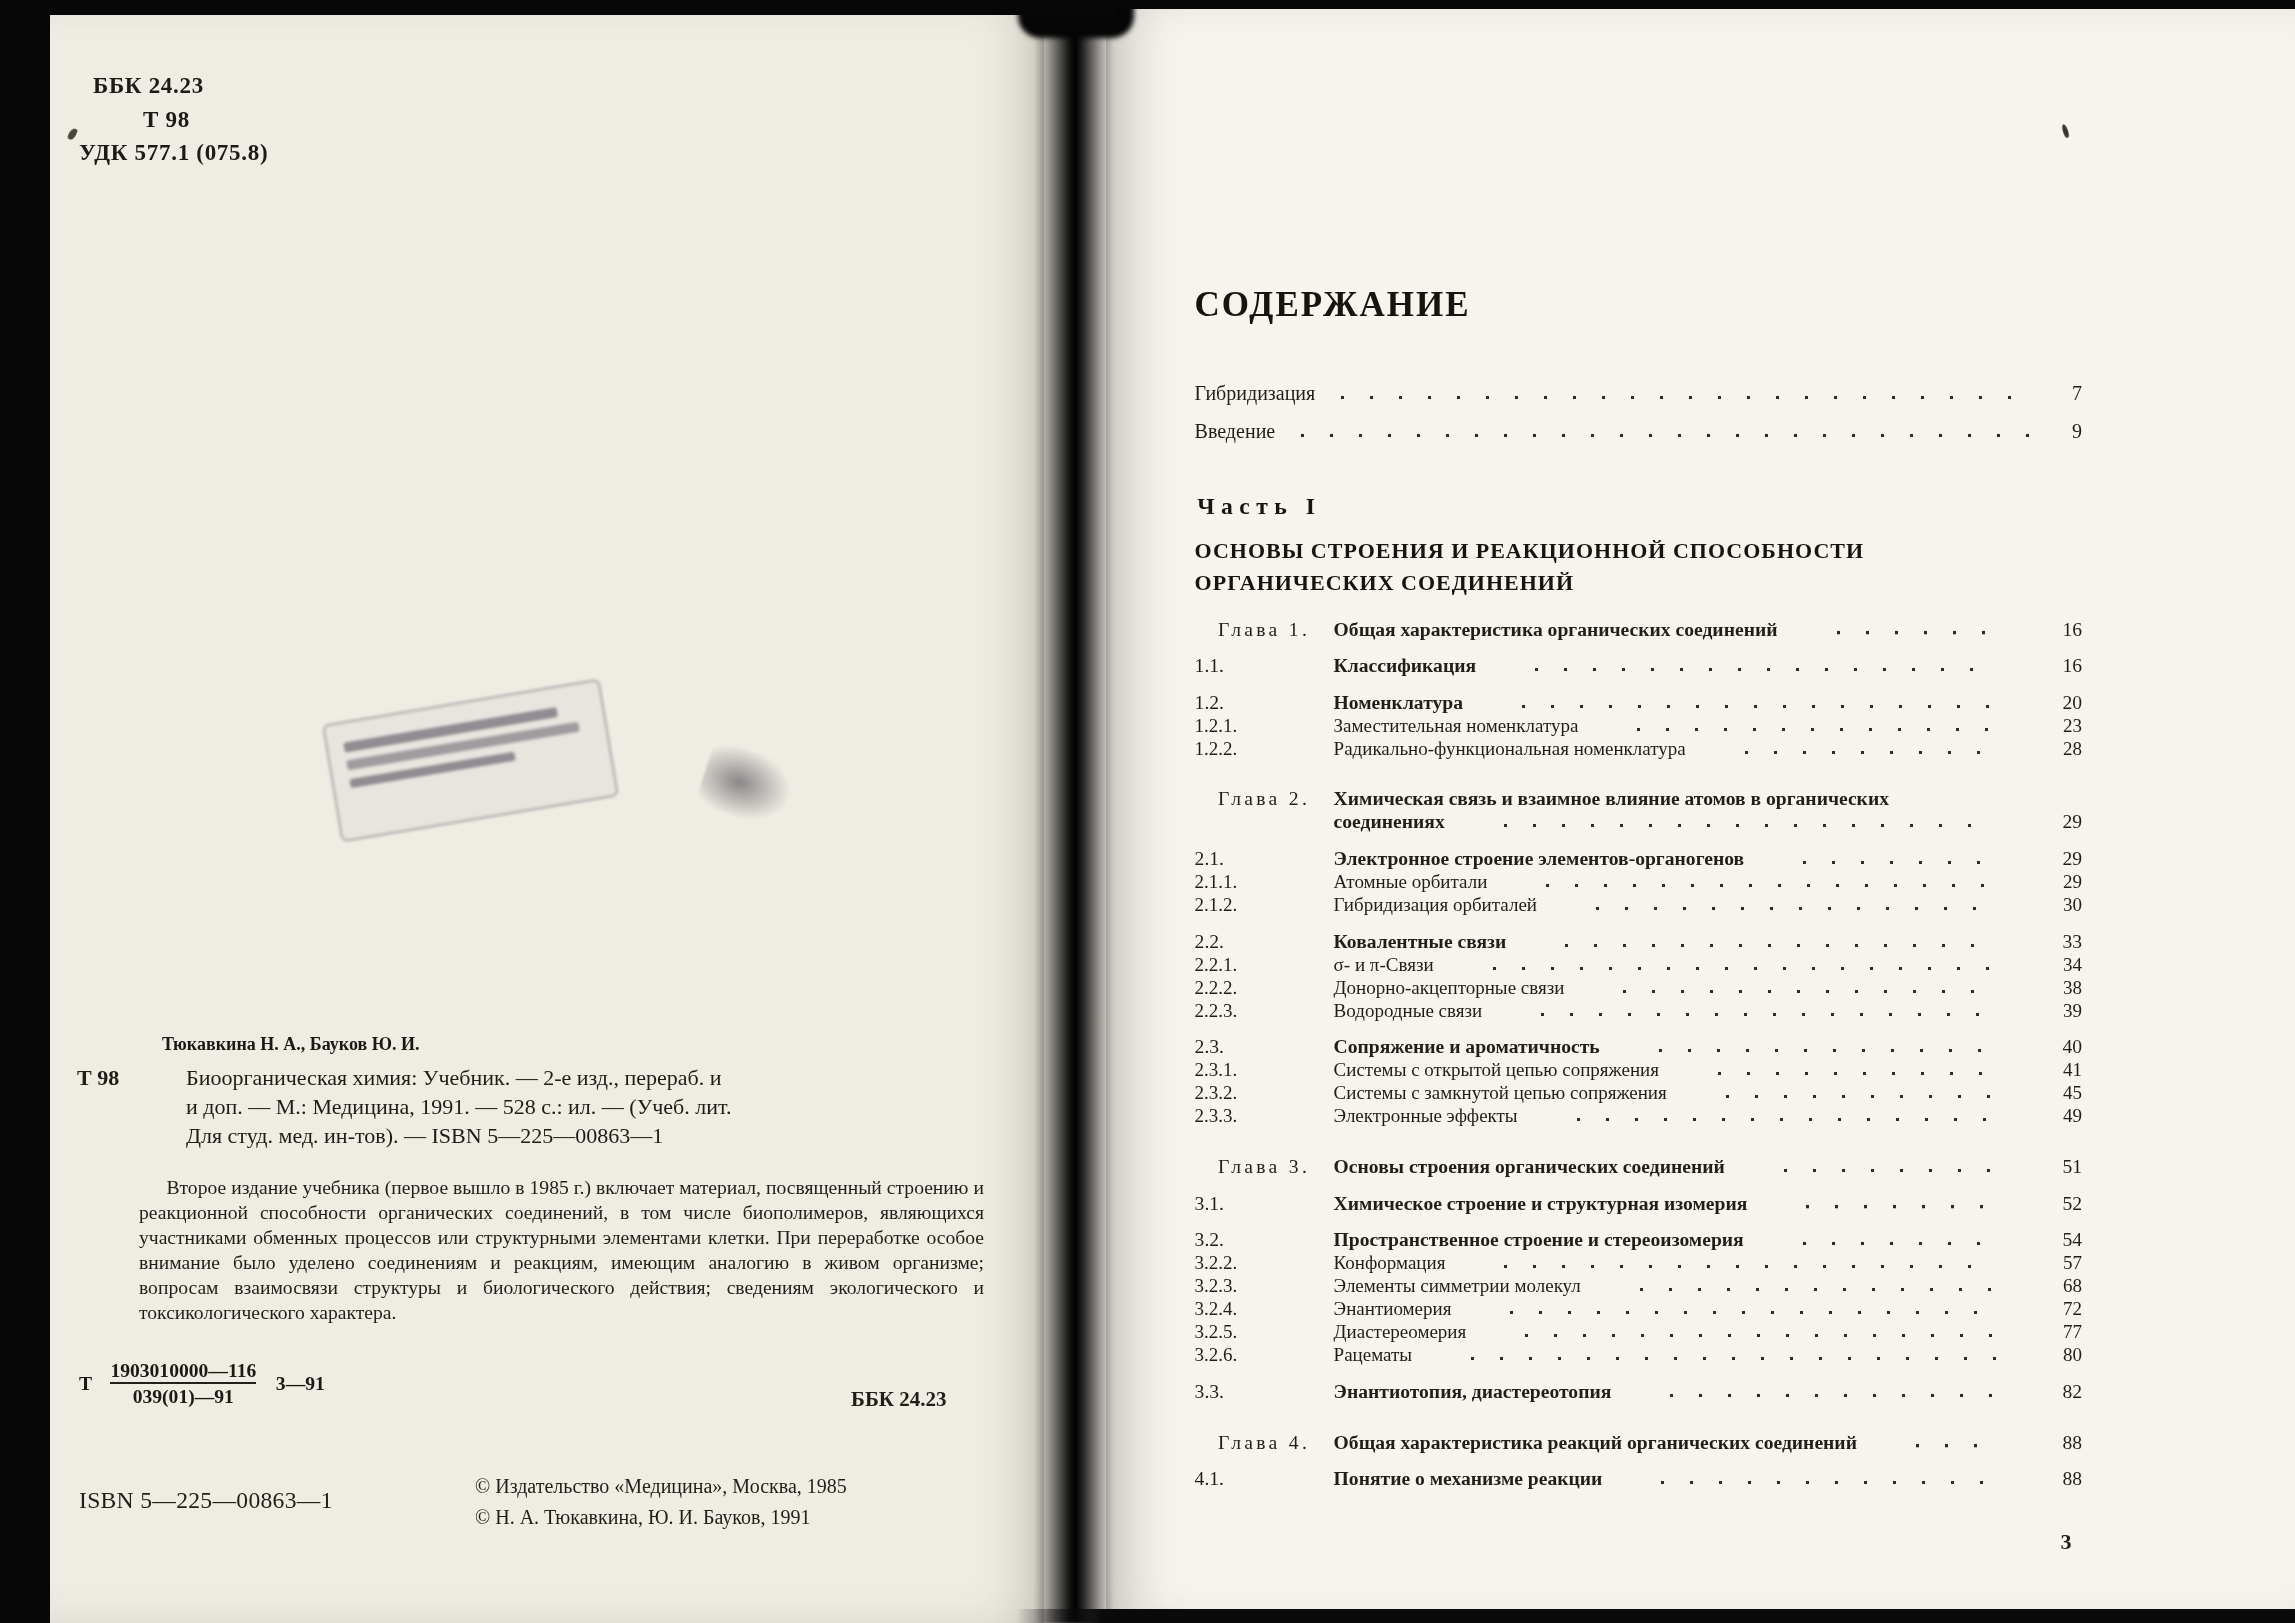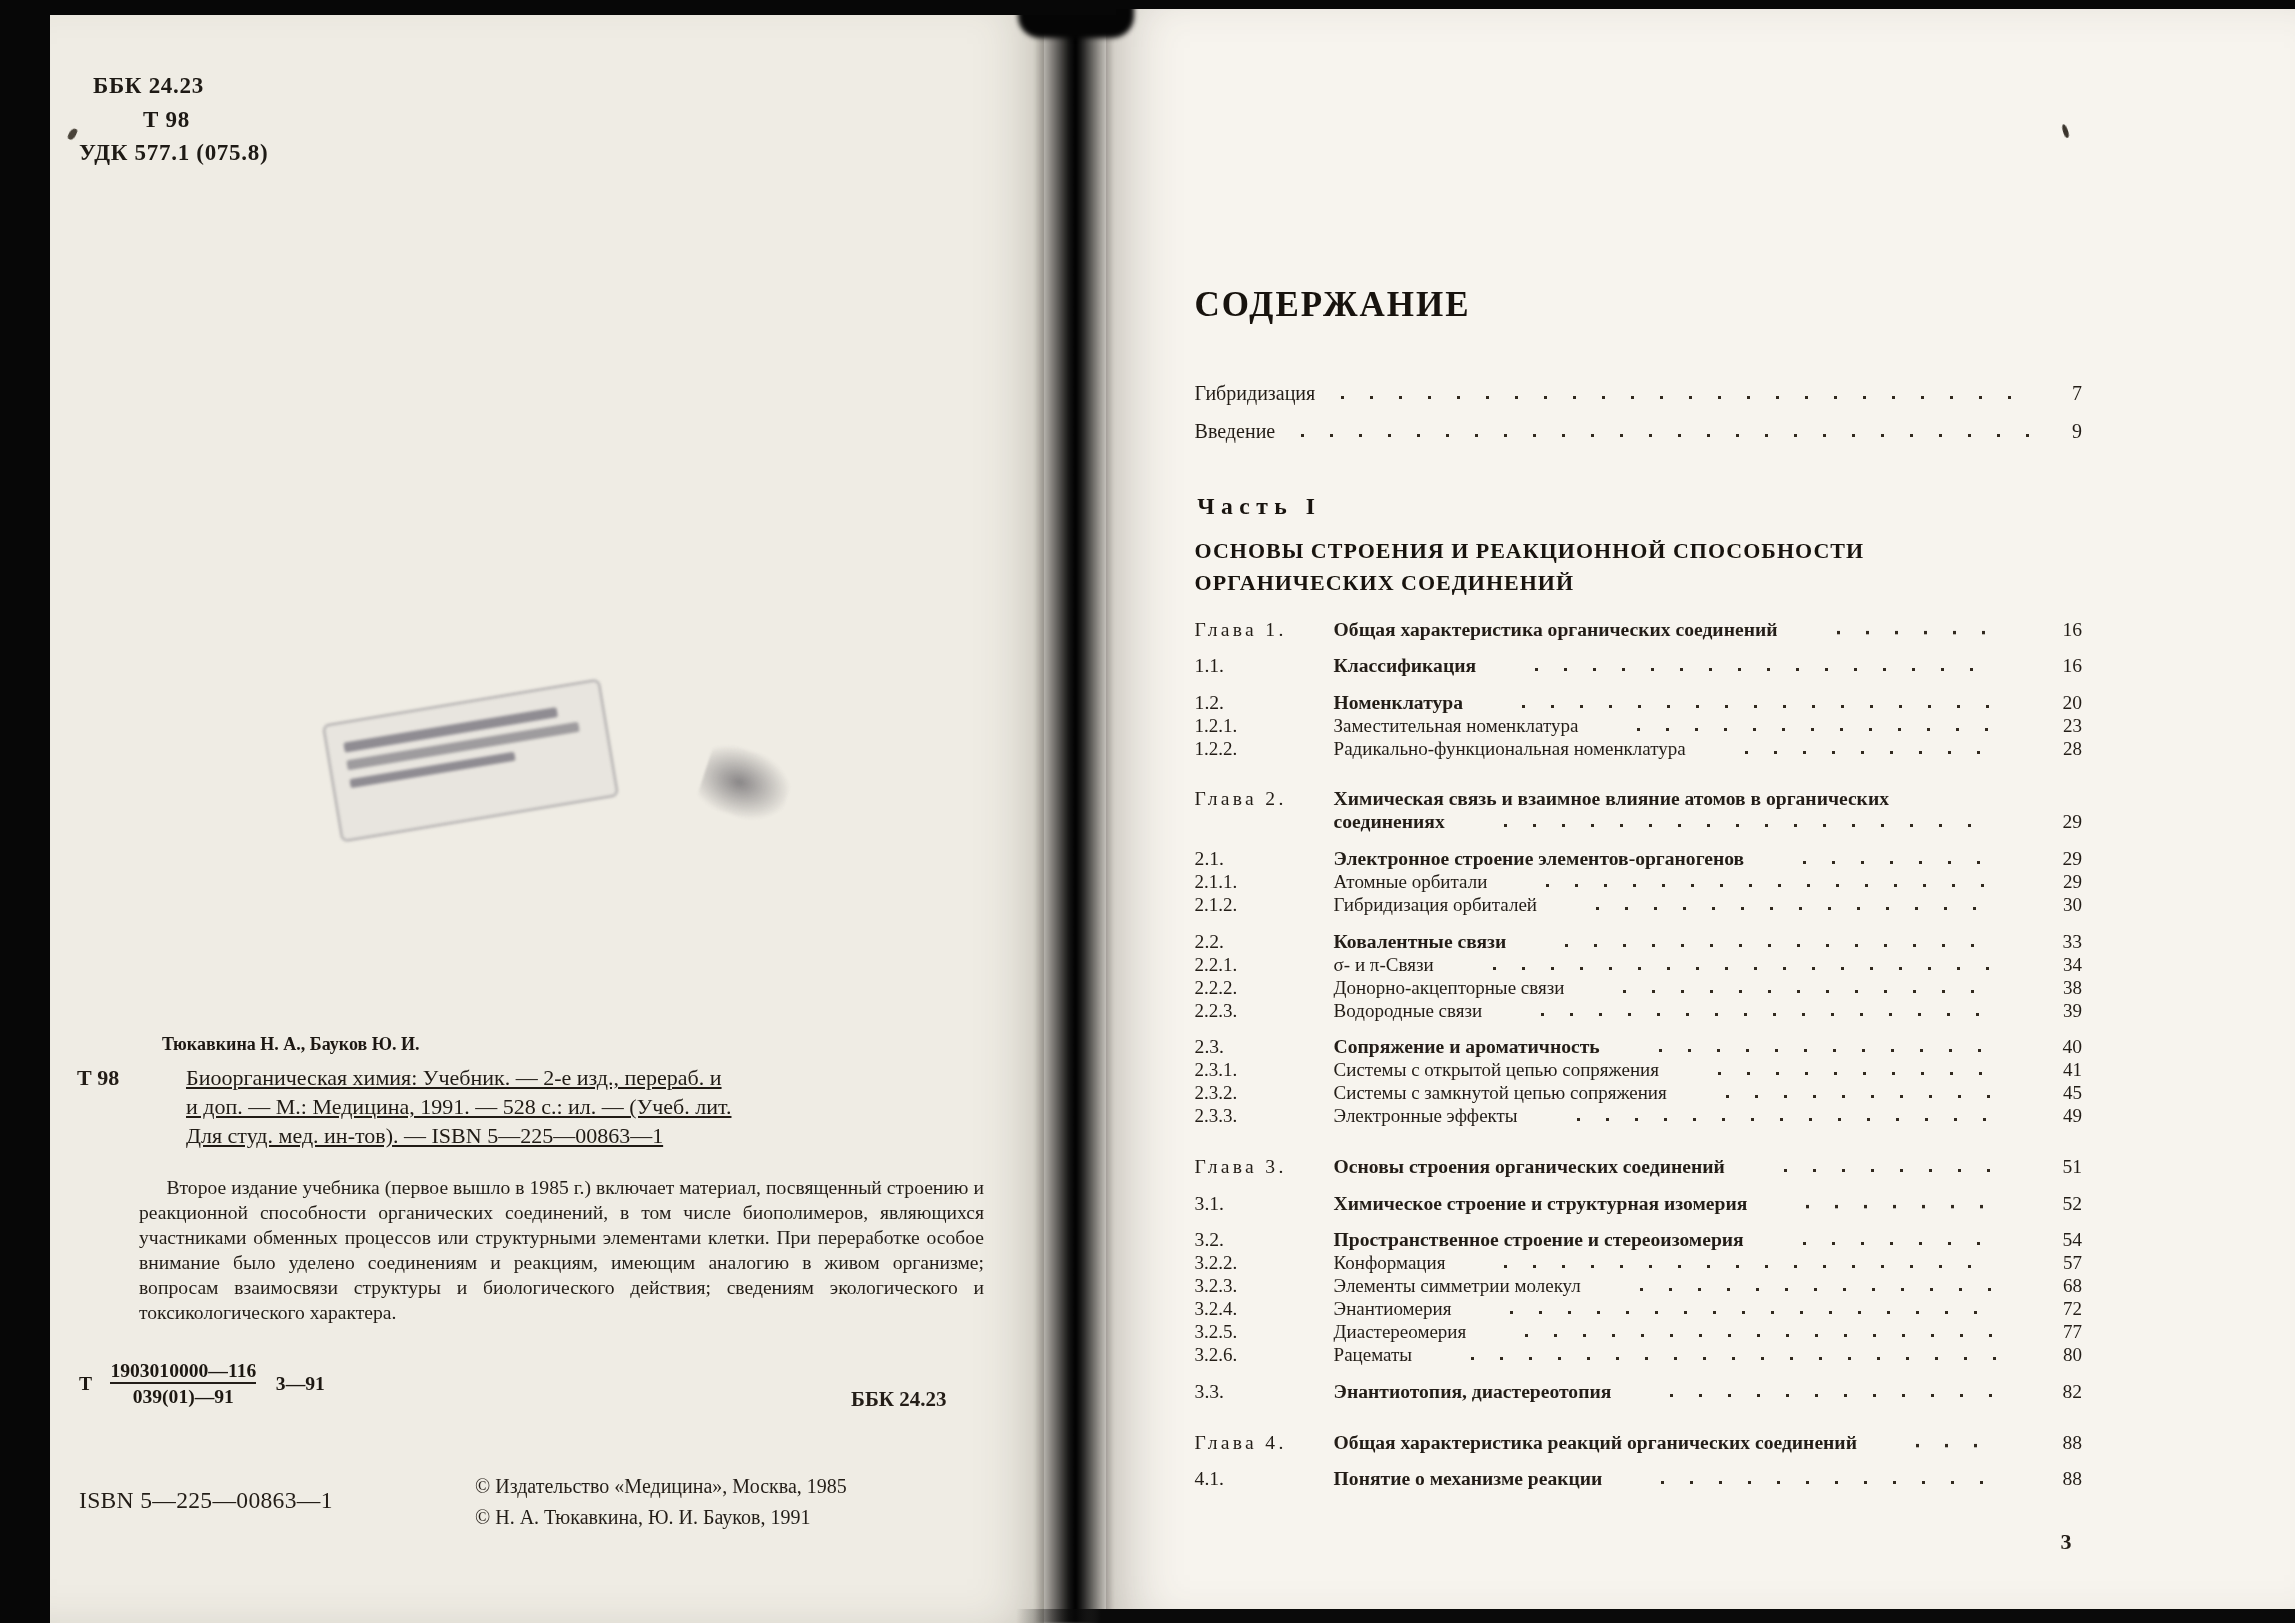--- a/index.html
+++ b/index.html
@@ -71,21 +71,21 @@
     background: #4a443a; border-radius: 70% 30% 60% 40%;
     transform: rotate(24deg); filter: blur(0.5px);
   }
 
   
   .code-line { font-size: 23px; font-weight: 600; color: #1e1a15; letter-spacing: 0.7px; }
   .authors { left: 162px; top: 1034px; font-size: 18px; font-weight: 700; color: #1c1712; }
   .t98-margin { left: 77px; top: 1065px; font-size: 22px; font-weight: 600; }
   .bib {
     left: 186px; top: 1063px; width: 798px;
-    font-size: 22px; line-height: 29px; white-space: pre-line; color: #201b15; text-decoration: underline;
+    font-size: 22px; line-height: 29px; white-space: pre-line; color: #201b15;
   }
   .annotation {
     left: 139px; top: 1175px; width: 845px;
     font-size: 19.6px; line-height: 25px; text-align: justify; text-indent: 27.5px;
   }
   .catalog {
     left: 79px; top: 1360px; display: flex; align-items: center;
     font-weight: 700; font-size: 19.6px; color: #1d1812;
   }
   .catalog .cat-t { margin-right: 18.3px; }
@@ -116,21 +116,21 @@
   .toc-line2 { display: flex; align-items: baseline; gap: 33px; }
   .toc-page, .front-page { width: 43px; flex: none; text-align: right; }
   .leader {
     flex: 1 1 auto; min-width: 22px; height: 5.2px;
     margin: 0 10.5px 0 13px; align-self: baseline;
     background-image: radial-gradient(circle, #32291f 1.7px, rgba(0,0,0,0) 2px);
     background-size: 29px 5.2px; background-repeat: repeat-x; background-position: 0 center;
   }
   .t-section { margin-top: 13.7px; font-size: 19.6px; }
   .t-chapter, .t-chapter2 { margin-top: 27.5px; font-size: 19.6px; }
-  .t-chapter .toc-num, .t-chapter2 .toc-num { letter-spacing: 3.3px; }
+  .t-chapter .toc-num, .t-chapter2 .toc-num { letter-spacing: 3.3px; text-align: center; }
   .t-chapter .toc-cont, .t-chapter2 .toc-cont, .t-section .toc-cont { font-weight: 700; }
   .page-num-3 { position: absolute; right: 10.5px; top: 1529px; font-size: 22px; font-weight: 700; }
 </style>
 </head>
 <body>
 
 <div class="abs paper-left"></div>
 <div class="abs paper-right"></div>
 <div class="abs gutter"></div>
 <div class="abs gutter-top-blob"></div>

